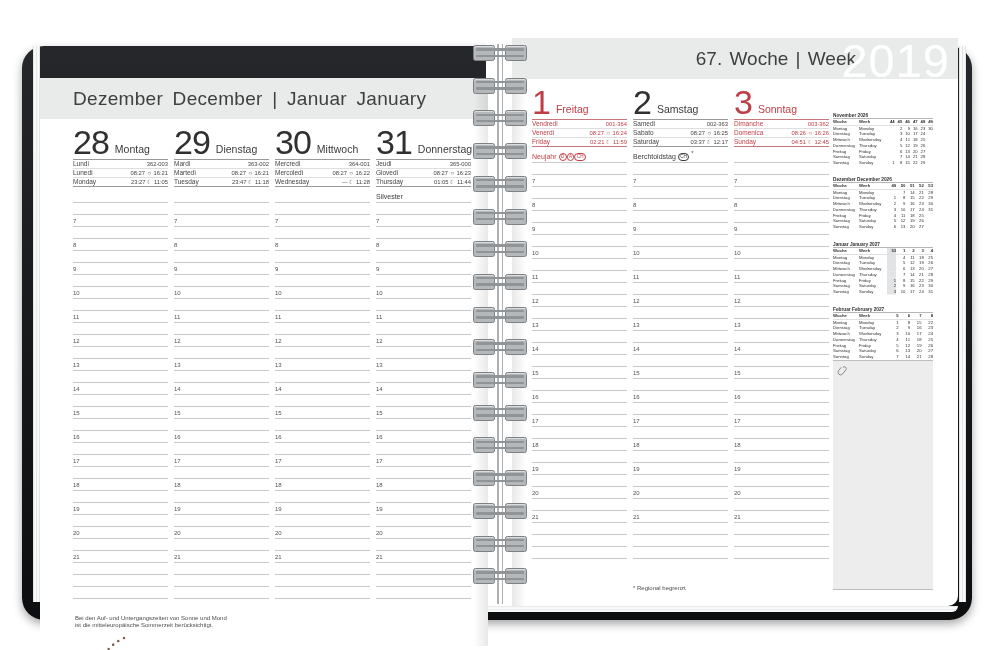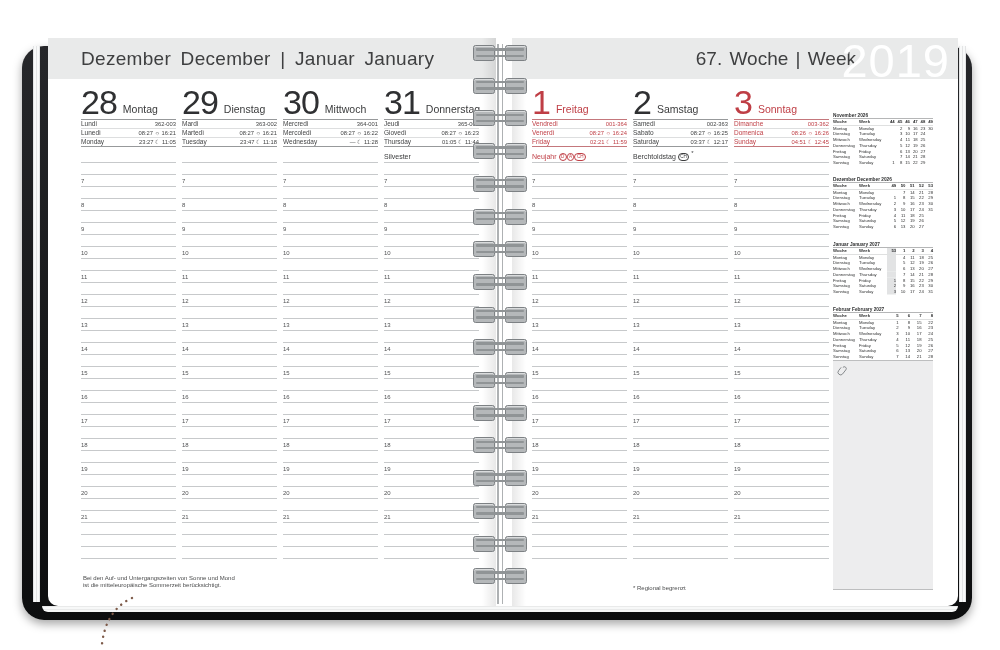--- a/index.html
+++ b/index.html
@@ -13,21 +13,21 @@
   #spine-bg{position:absolute;left:486px;top:40px;width:28px;height:566px;background:#fff;}
 
   
   .stack-v{position:absolute;top:46px;height:556px;width:7px;
            background:repeating-linear-gradient(90deg,#e3e4e5 0 1px,#f8f9f9 1px 3px);}
   .stack-h{position:absolute;left:42px;width:916px;top:606px;height:6px;border-radius:0 0 8px 8px;
            background:repeating-linear-gradient(180deg,#e9eaea 0 1px,#f7f8f8 1px 3px);}
 
   
   .page{position:absolute;top:38px;height:568px;background:#ffffff;}
-  #left-page{left:48px;width:448px;border-radius:4px 0 0 10px;}
+  #left-page{left:40px;width:448px;border-radius:4px 0 0 10px;margin-top:40px;}
   #right-page{left:512px;width:446px;border-radius:0 4px 10px 0;}
   #left-page::after{content:'';position:absolute;right:0;top:0;bottom:0;width:14px;
         background:linear-gradient(90deg,rgba(0,0,0,0),rgba(0,0,0,.09));}
   #right-page::before{content:'';position:absolute;left:0;top:0;bottom:0;width:14px;
         background:linear-gradient(270deg,rgba(0,0,0,0),rgba(0,0,0,.09));}
 
   
   .band{position:absolute;top:0;left:0;right:0;height:41px;background:#e9eaea;}
   .band-title{position:absolute;left:33px;top:0;line-height:41px;font-size:19px;color:#3e3f40;
               letter-spacing:.3px;word-spacing:4px;white-space:nowrap;}

